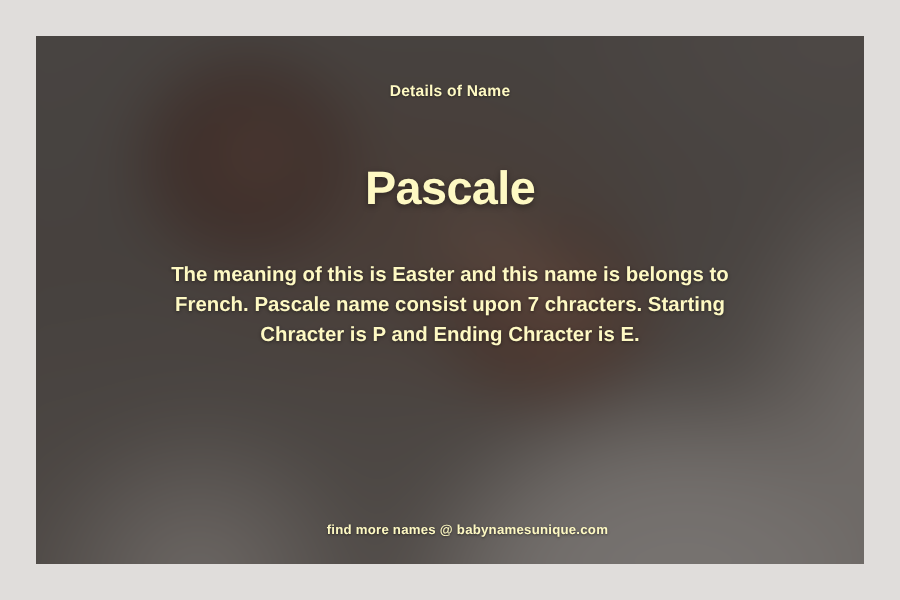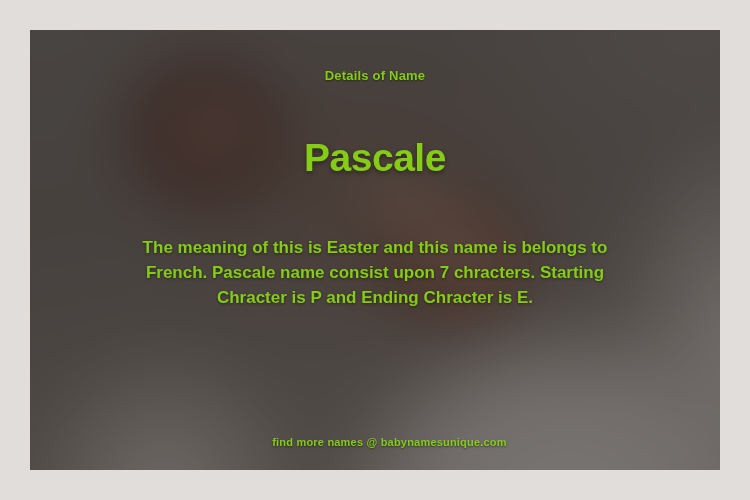--- a/index.html
+++ b/index.html
@@ -62,21 +62,21 @@
   .scrim {
     position: absolute;
     inset: 0;
     background: rgba(46, 43, 42, 0.60);
   }
 
   .content {
     position: absolute;
     inset: 0;
     text-align: center;
-    color: #84cc16;
+    color: #fef9c3;
   }
 
   .kicker {
     position: absolute;
     top: 38px;
     left: 0;
     right: 0;
     font-size: 13px;
     font-weight: bold;
     letter-spacing: 0.2px;
@@ -97,21 +97,20 @@
 
   .desc {
     position: absolute;
     top: 186px;
     left: 95px;
     right: 95px;
     font-size: 17px;
     font-weight: bold;
     line-height: 25px;
     text-shadow: 0 1px 3px rgba(0,0,0,0.45);
-    margin-top: 19px;
   }
 
   .footer {
     position: absolute;
     bottom: 22px;
     left: 0;
     right: 0;
     font-size: 11px;
     font-weight: bold;
     letter-spacing: 0.2px;

